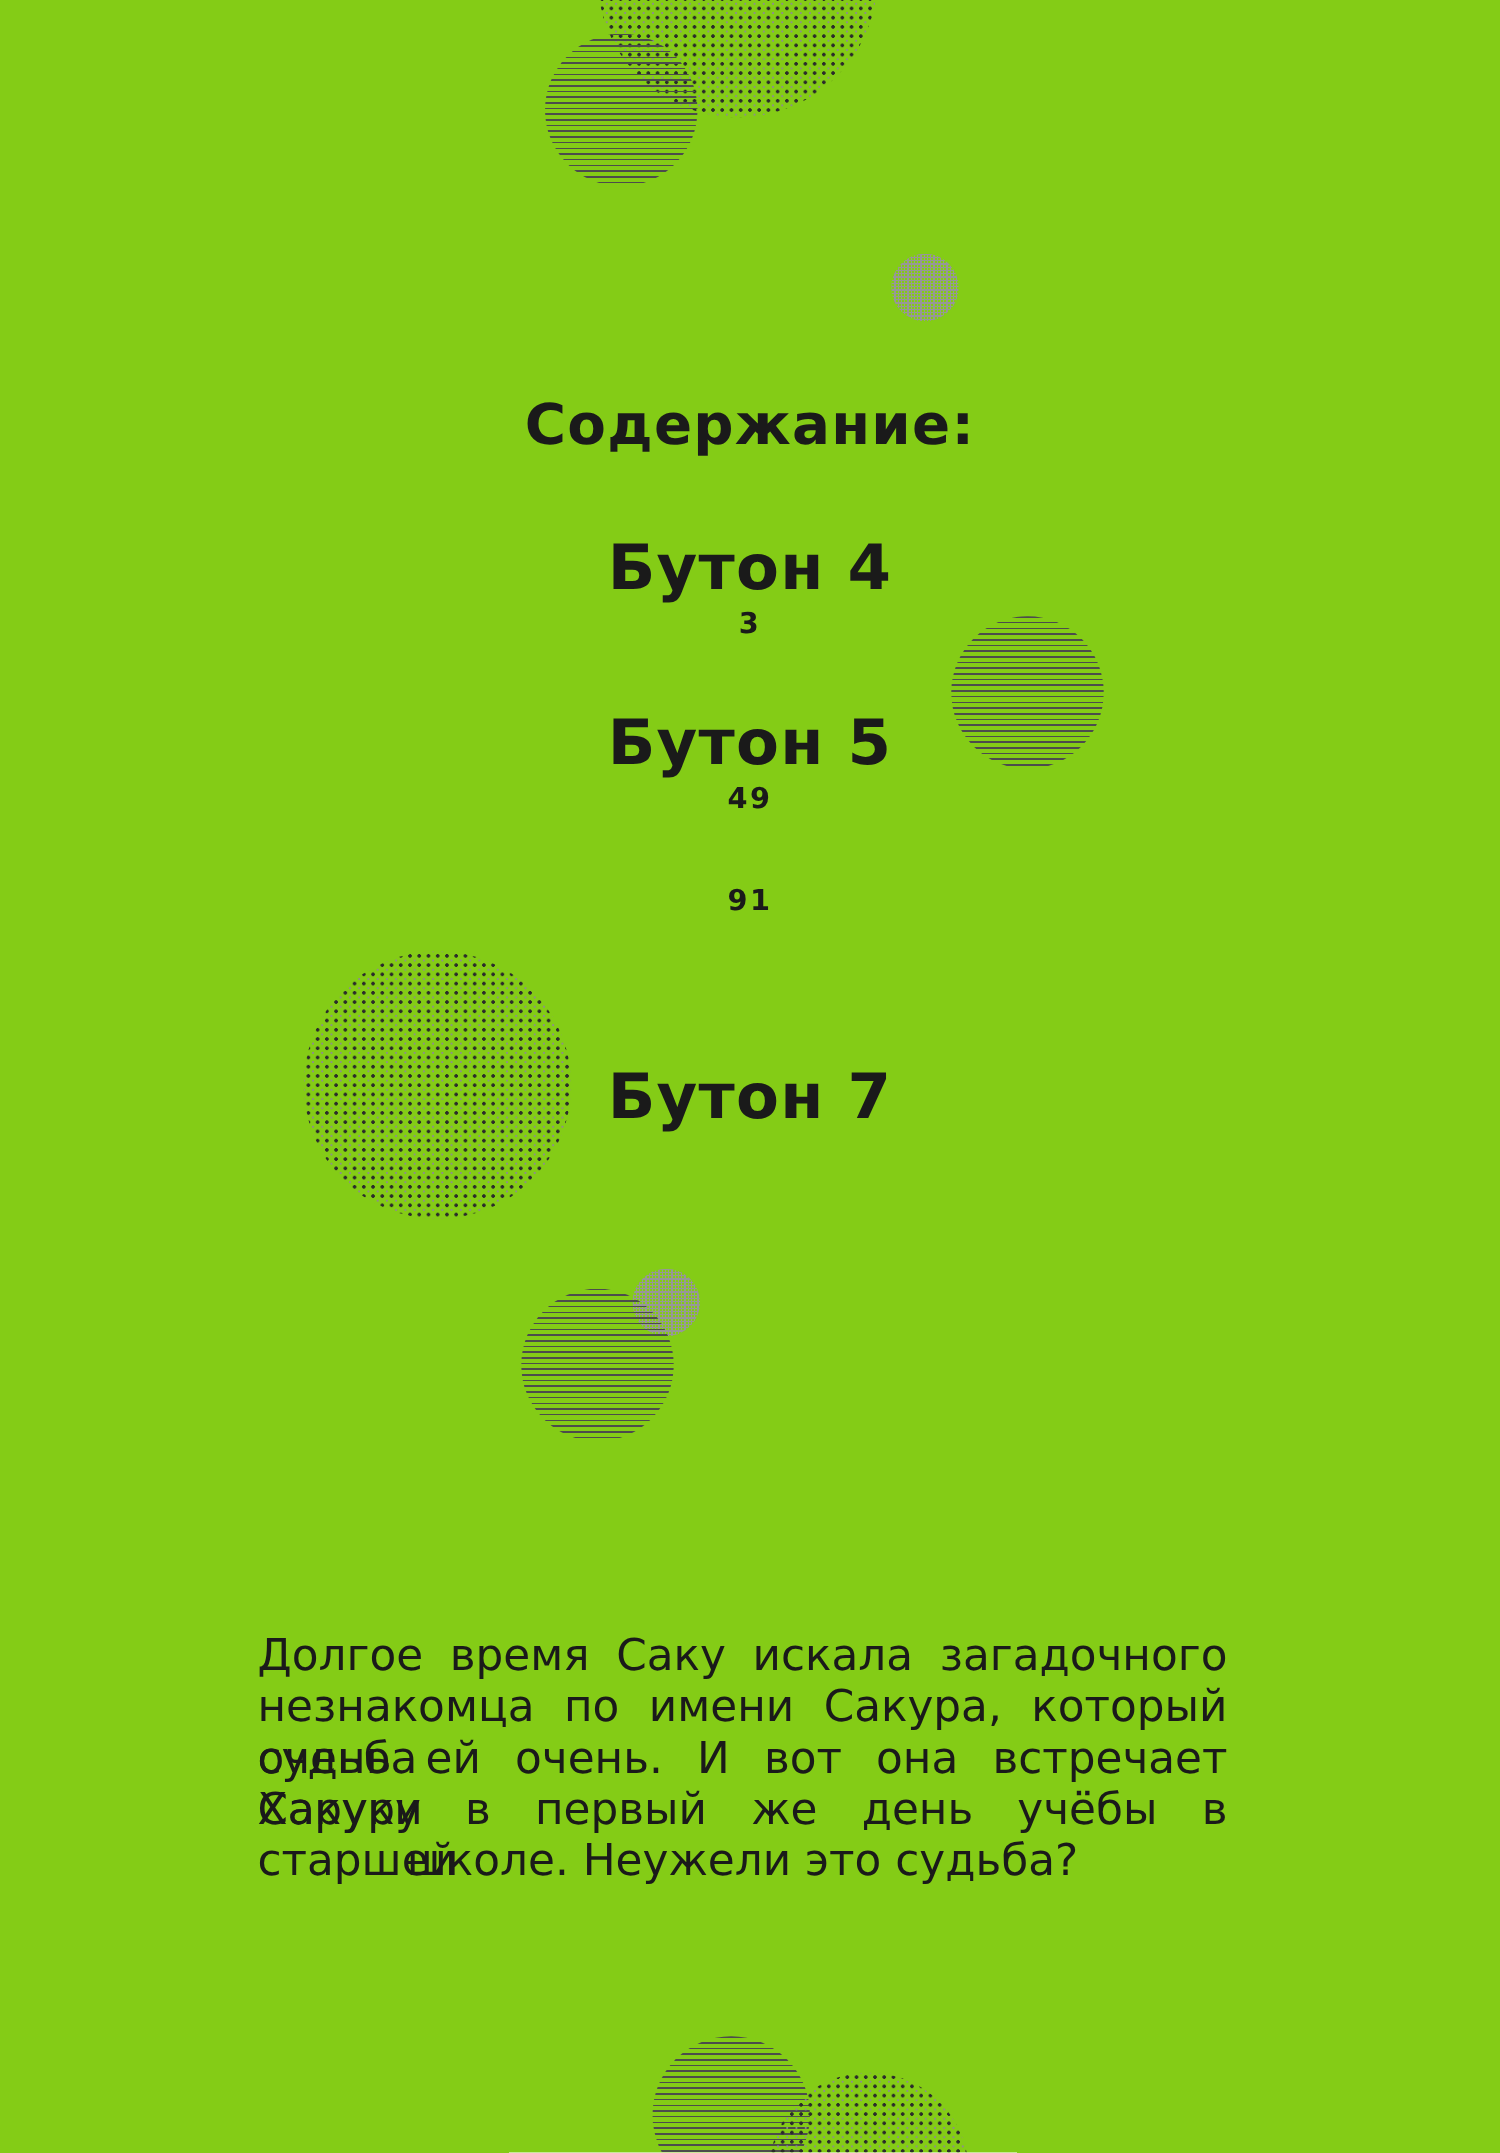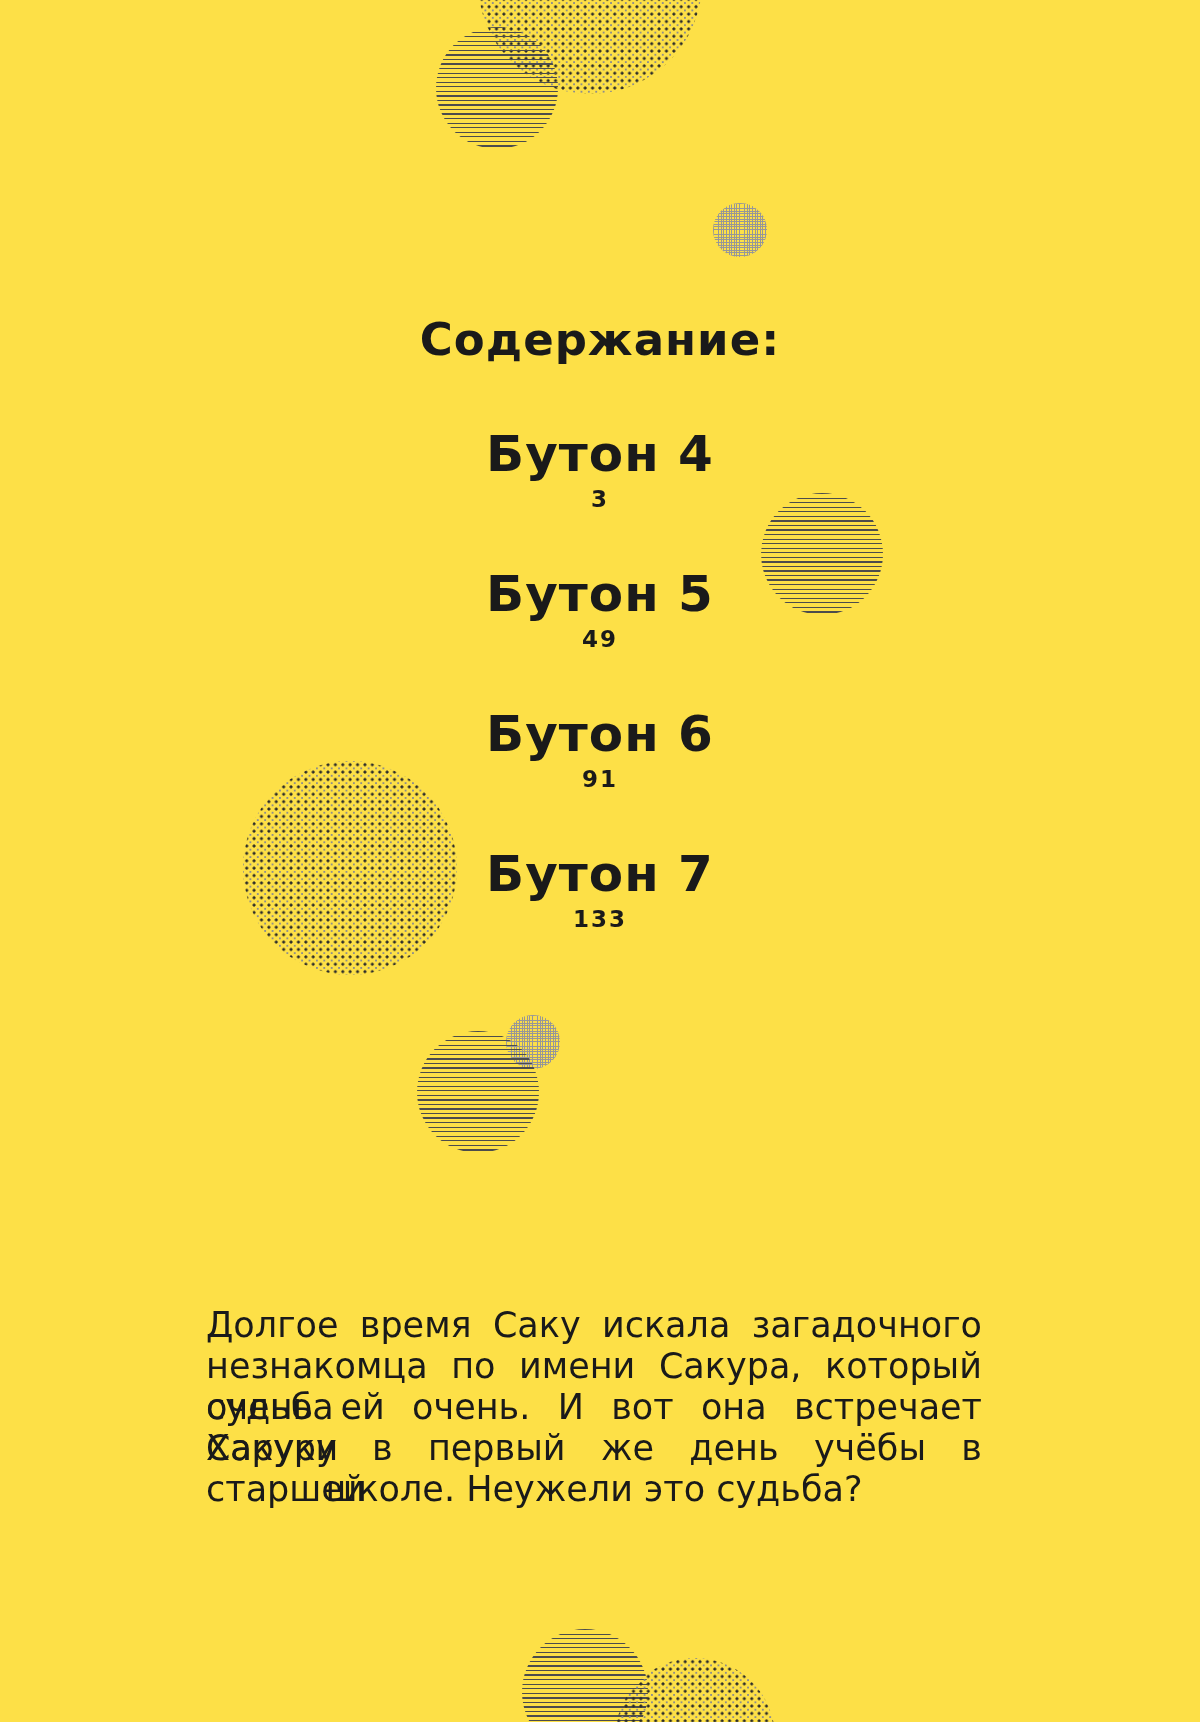--- a/index.html
+++ b/index.html
@@ -2,21 +2,21 @@
 <html><head>
 <meta charset="utf-8">
 <style>
   html, body { margin: 0; padding: 0; background: #ffffff; }
 
   .page {
     position: relative;
     width: 1200px;
     height: 1722px;
     margin: 0 auto;
-    background: #fde047;
+    background: #84cc16;
     overflow: hidden;
     font-family: "DejaVu Sans", sans-serif;
     color: #1a1a1a;
   }
 
   
   .deco {
     position: absolute;
     border-radius: 50%;
   }
@@ -121,27 +121,25 @@
     <div class="label">Бутон 4</div>
     <div class="pageno">3</div>
   </div>
 
   <div class="toc-entry">
     <div class="label">Бутон 5</div>
     <div class="pageno">49</div>
   </div>
 
   <div class="toc-entry">
-    <div class="label">Бутон 6</div>
     <div class="pageno">91</div>
   </div>
 
   <div class="toc-entry">
     <div class="label">Бутон 7</div>
-    <div class="pageno">133</div>
   </div>
 </div>
 
   <div class="synopsis">
       <div class="syn-line">Долгое время Саку искала загадочного</div>
       <div class="syn-line">незнакомца по имени Сакура, который судьба</div>
       <div class="syn-line">очень ей очень. И вот она встречает Харуки</div>
       <div class="syn-line">Сакуру в первый же день учёбы в старшей</div>
       <div class="syn-line last">школе. Неужели это судьба?</div>
     </div>

